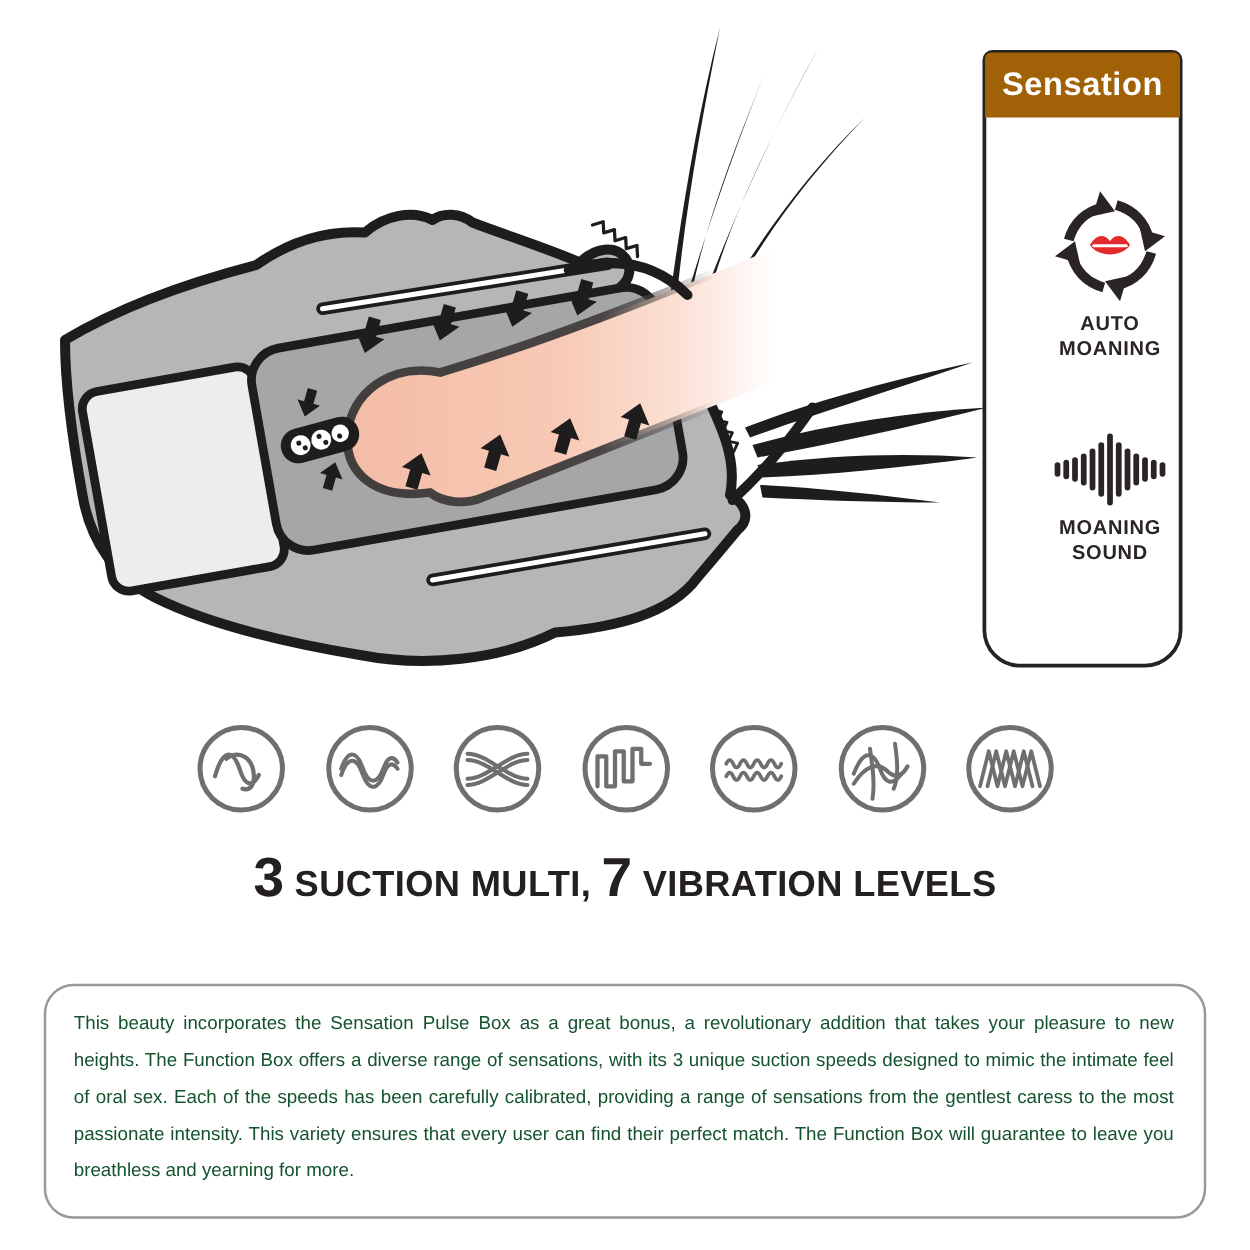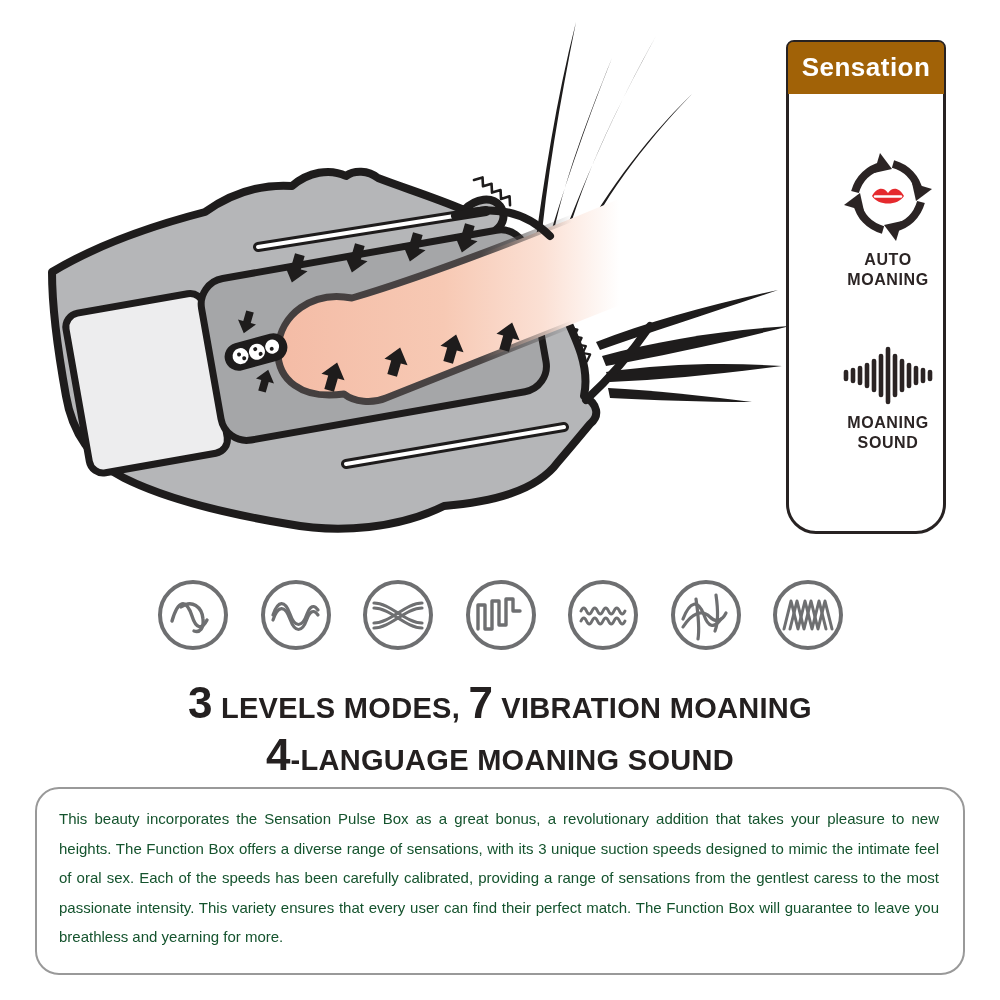--- a/index.html
+++ b/index.html
@@ -233,21 +233,20 @@
     <svg width="74" height="74" viewBox="-37 -37 74 74">
       <circle r="33" fill="#fff" stroke="#6e6f71" stroke-width="4"></circle>
       <g fill="none" stroke="#6e6f71" stroke-width="3" stroke-linejoin="round" stroke-linecap="round">
         <path d="M-24,14 L-17,-14 L-10,14 L-3,-14 L4,14 L11,-14 L18,14"></path>
         <path d="M-18,14 L-11,-14 L-4,14 L3,-14 L10,14 L17,-14 L24,14"></path>
       </g>
     </svg>
   </div>
 
   <div class="abs headline">
-    <div class="line"><span class="hl-num">3</span><span class="hl-txt"> LEVELS MODES, </span><span class="hl-num">7</span><span class="hl-txt"> VIBRATION MOANING</span></div>
-    <div class="line"><span class="hl-num">4</span><span class="hl-txt">-LANGUAGE MOANING SOUND</span></div>
+    <div class="line"><span class="hl-num">3</span><span class="hl-txt"> SUCTION MULTI, </span><span class="hl-num">7</span><span class="hl-txt"> VIBRATION LEVELS</span></div>
   </div>
 
   <div class="abs descbox">
     <div class="desctext">This beauty incorporates the Sensation Pulse Box as a great bonus, a revolutionary addition that takes your pleasure to new heights. The Function Box offers a diverse range of sensations, with its 3 unique suction speeds designed to mimic the intimate feel of oral sex. Each of the speeds has been carefully calibrated, providing a range of sensations from the gentlest caress to the most passionate intensity. This variety ensures that every user can find their perfect match. The Function Box will guarantee to leave you breathless and yearning for more.</div>
   </div>
 
 </div>
 
 </body></html>

